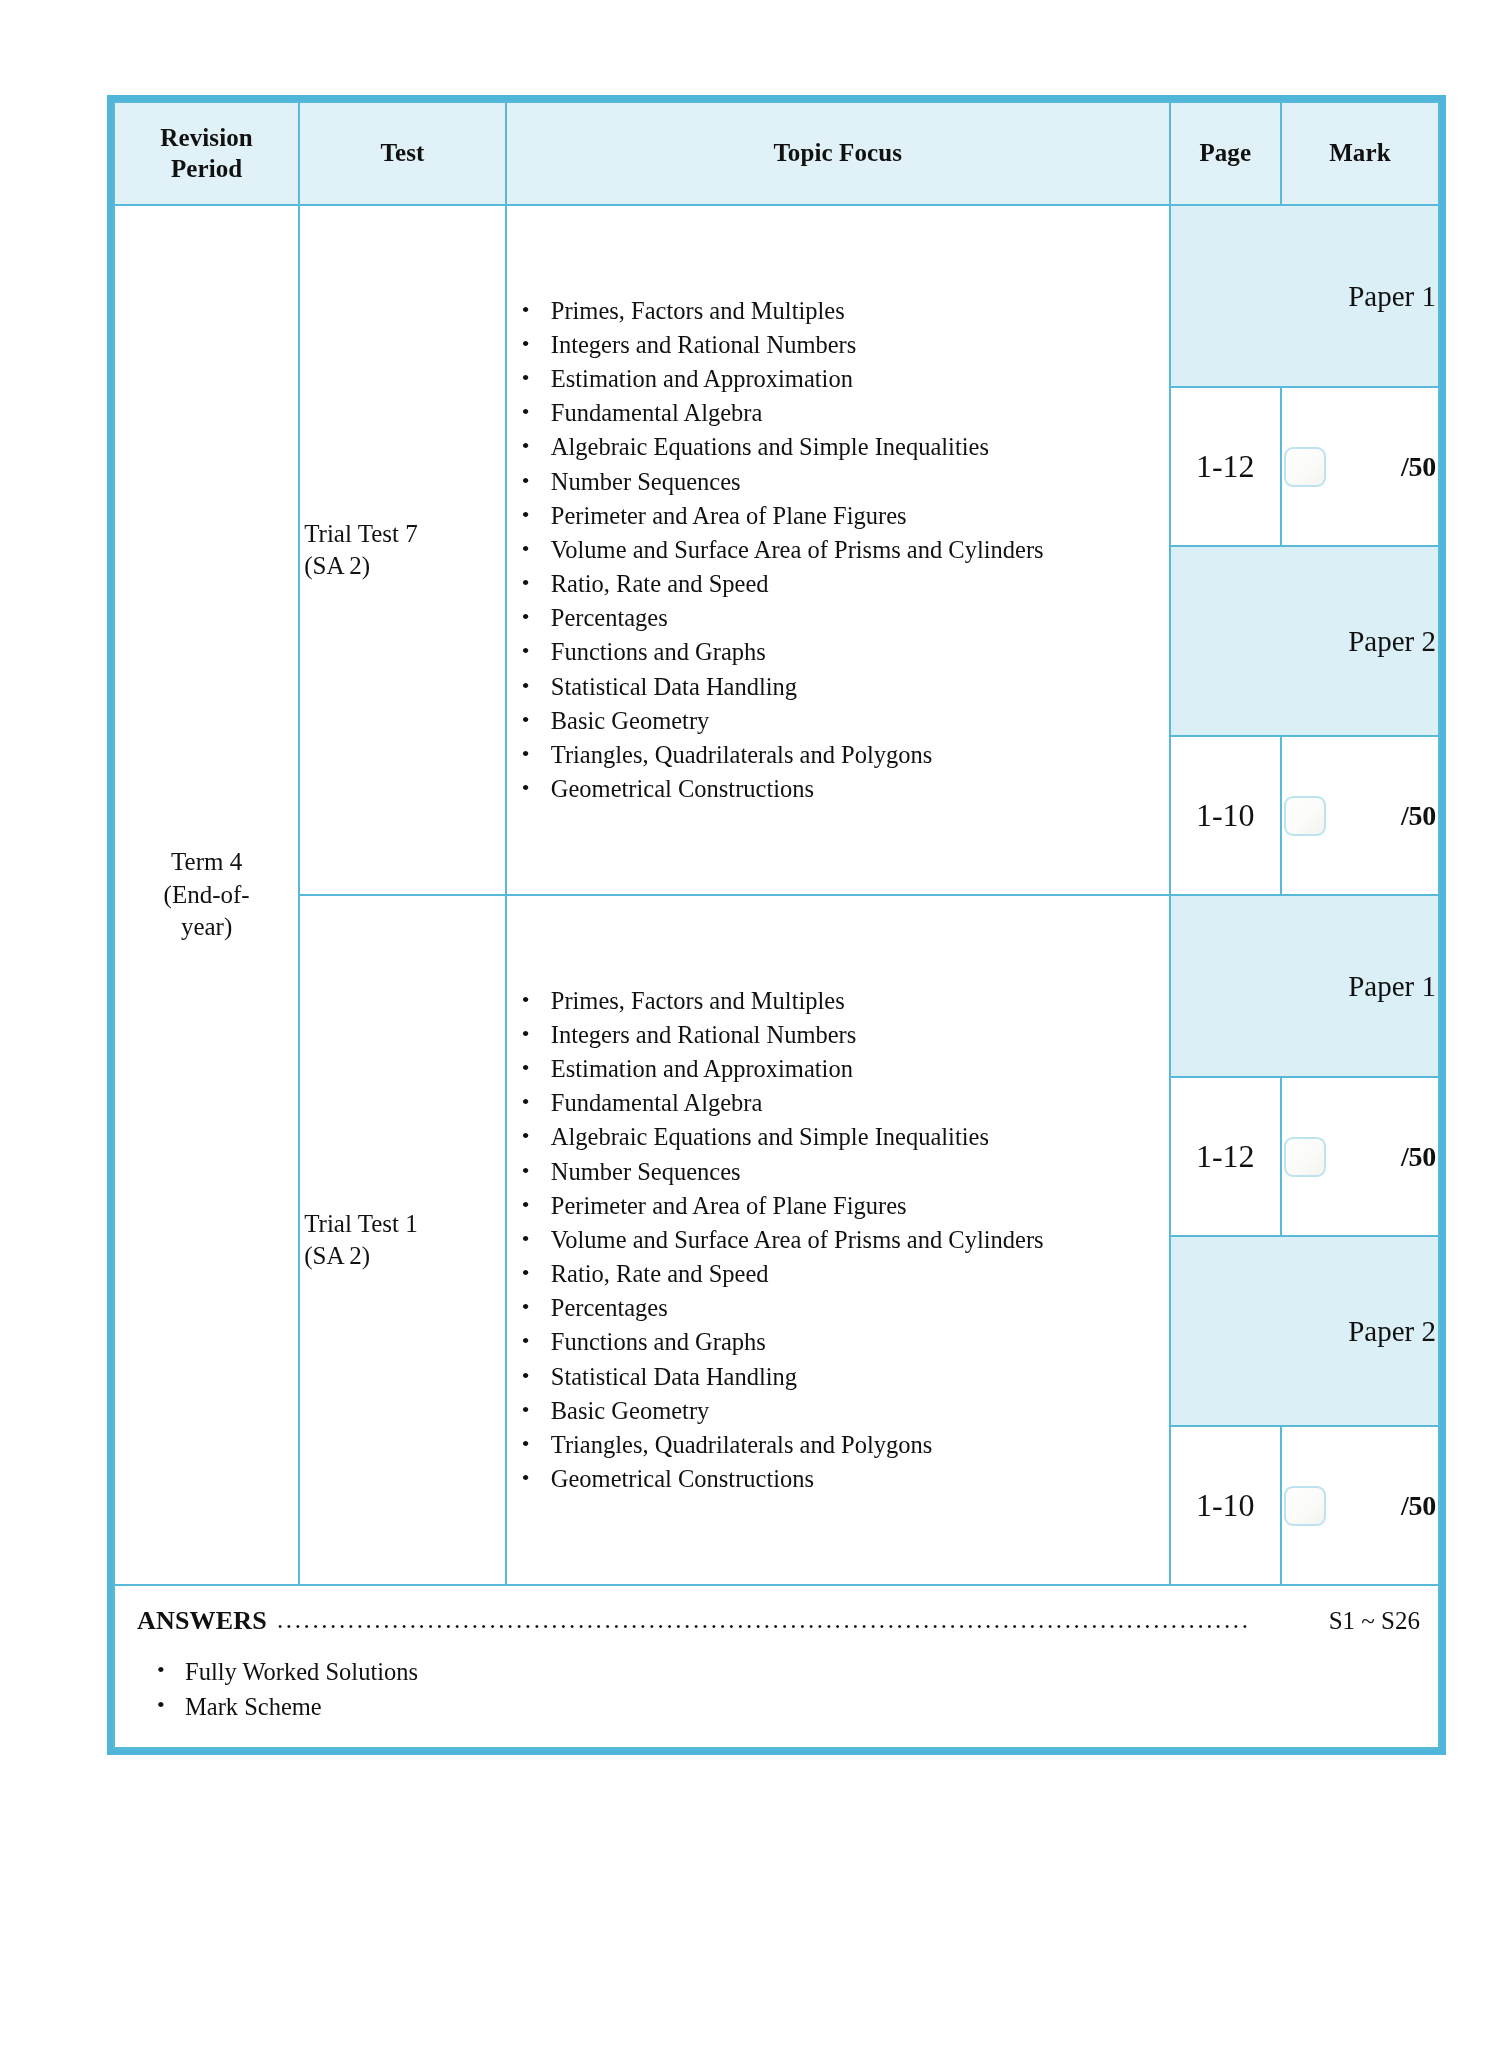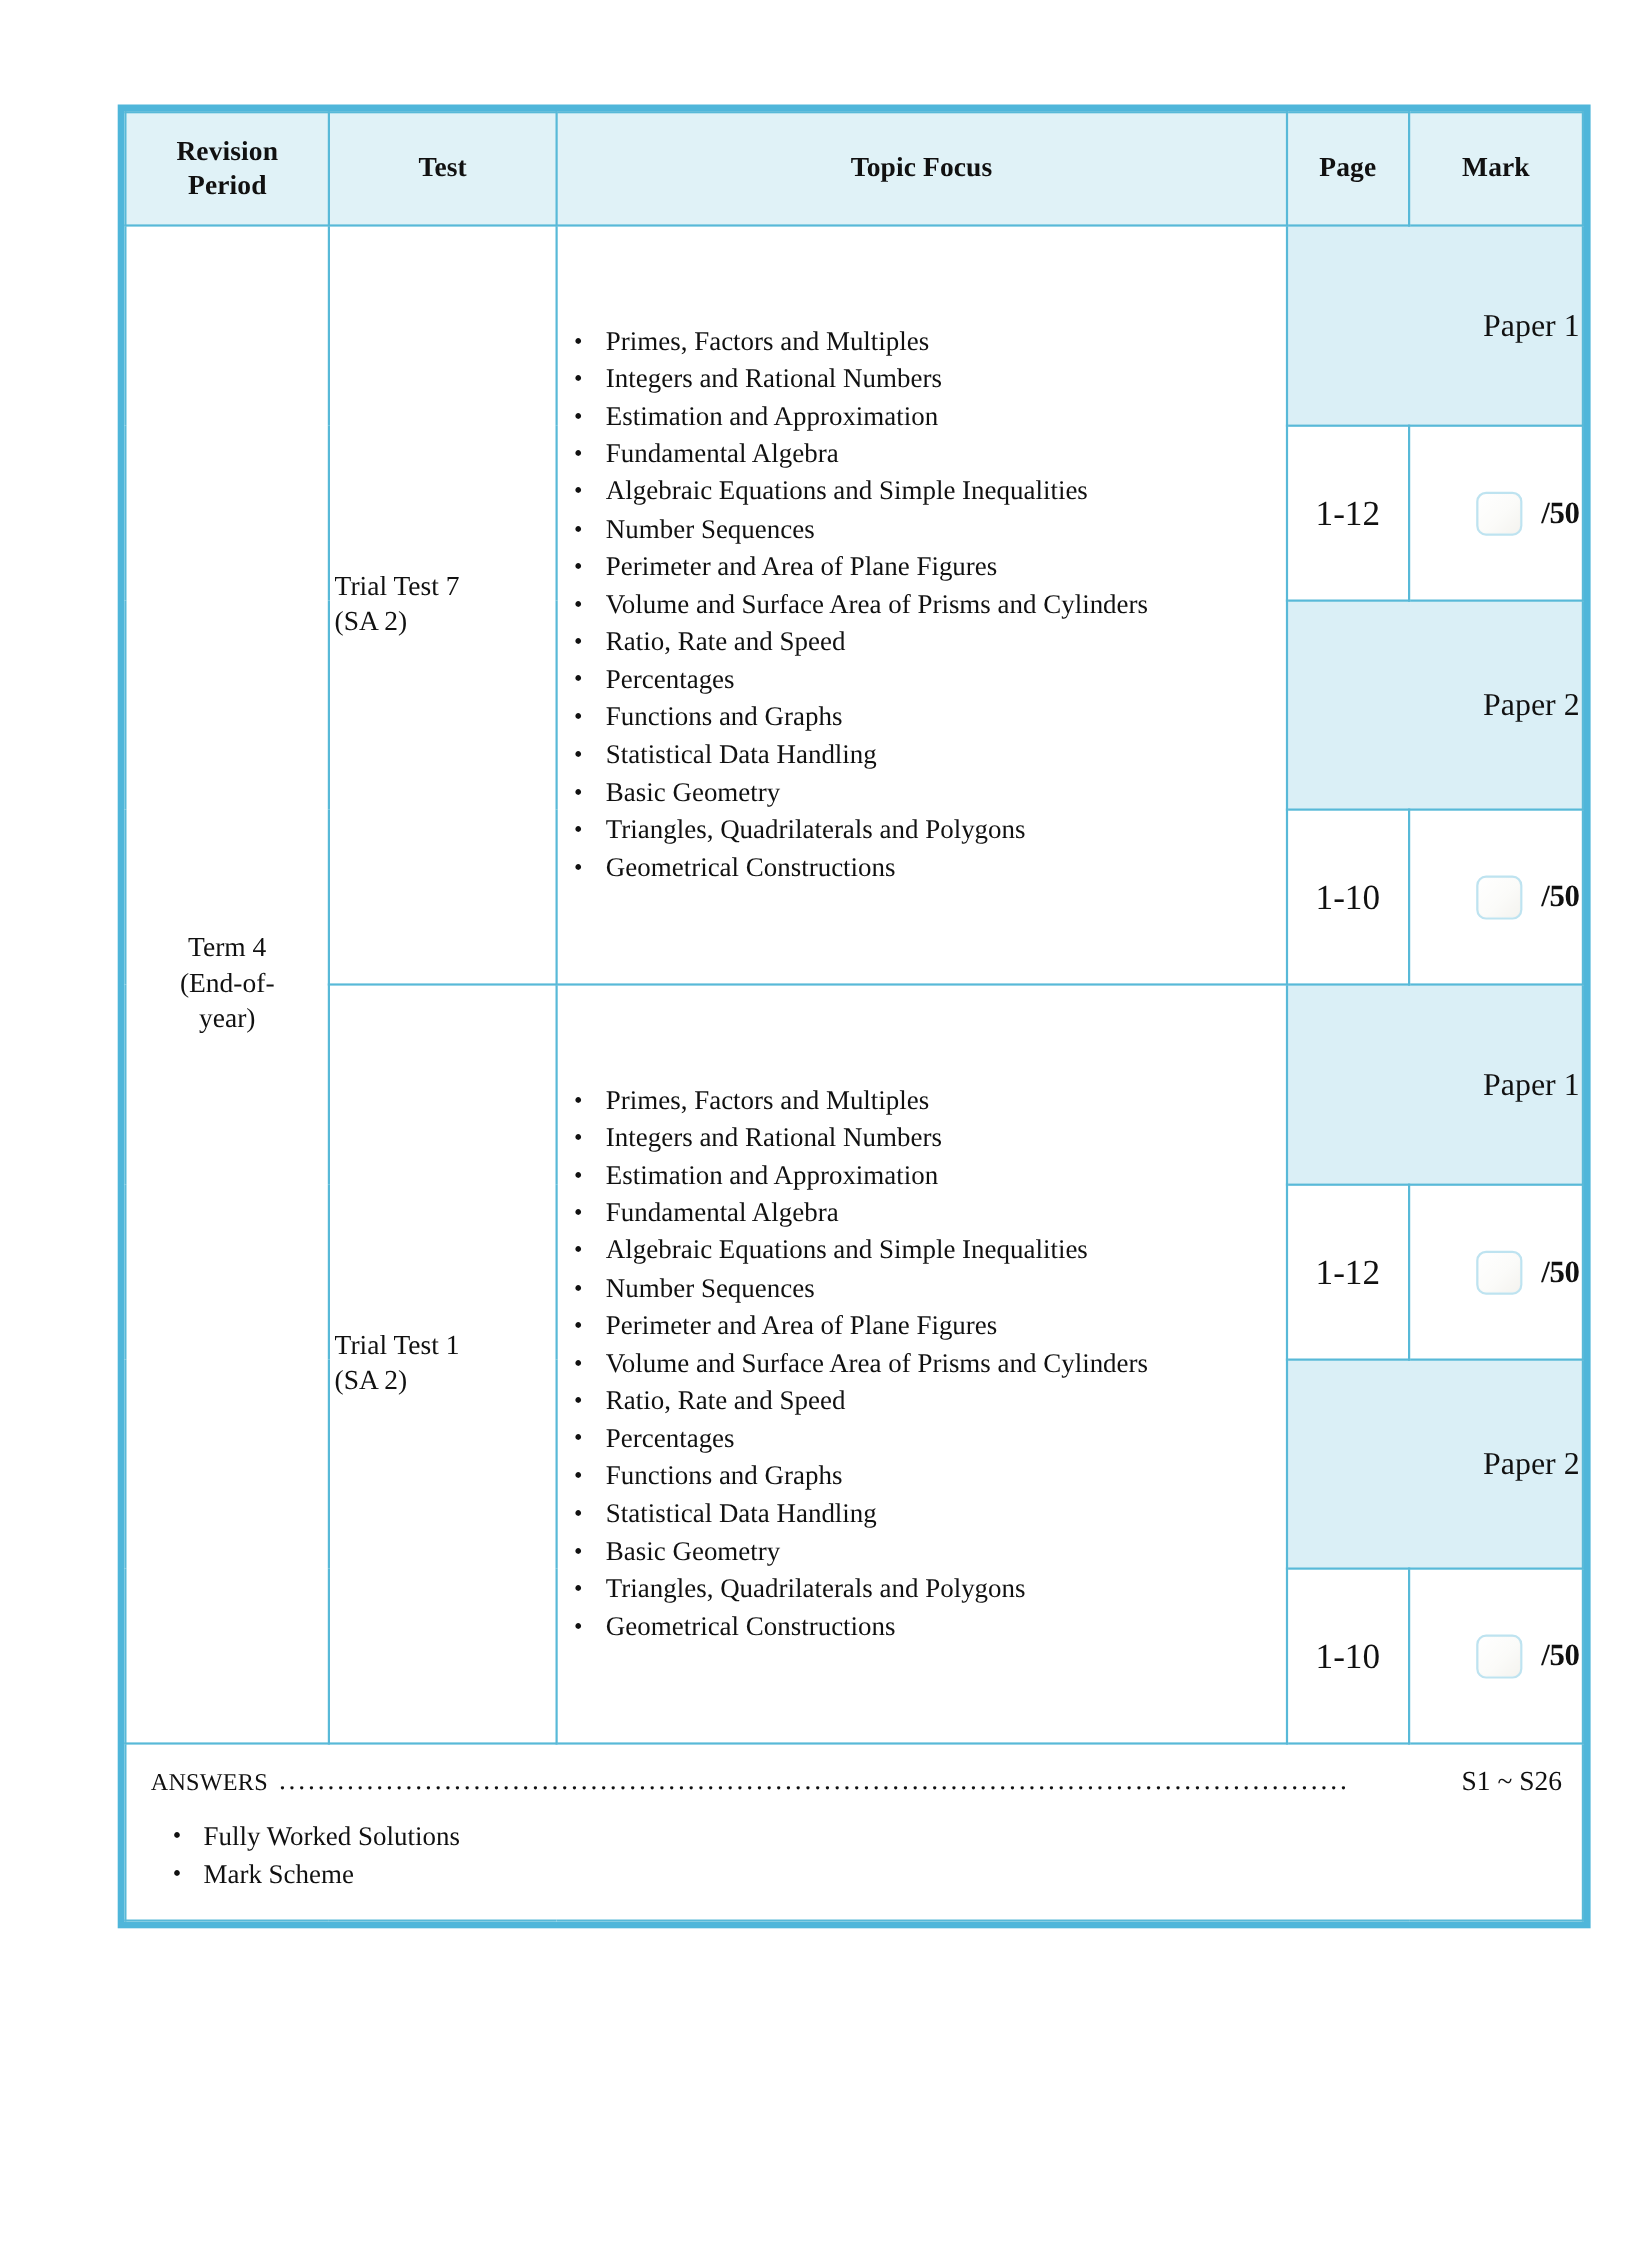--- a/index.html
+++ b/index.html
@@ -124,21 +124,21 @@
     padding: 6px 2px !important;
   }
 
   .cell-mark {
     vertical-align: middle;
     padding: 6px 2px !important;
   }
   .mark-wrap {
     display: flex;
     align-items: center;
-    justify-content: flex-end;
+    justify-content: space-between;
     gap: 16px;
   }
   .mark-box {
     width: 42px;
     height: 40px;
     box-sizing: border-box;
     border: 2px solid #BEE3F0;
     border-radius: 9px;
     background: linear-gradient(135deg, #ffffff 0%, #fbfbf9 55%, #f4f3ef 100%);
     box-shadow: inset 0 0 2px rgba(0,0,0,0.025);
@@ -156,22 +156,22 @@
     padding: 20px 18px 22px 22px !important;
     vertical-align: top;
   }
   .answers-line {
     display: flex;
     align-items: baseline;
     font-size: 25px;
     width: 100%;
   }
   .answers-label {
-    font-weight: normal;
-    font-size: 22px;
+    font-weight: bold;
+    font-size: 26px;
     white-space: nowrap;
     letter-spacing: 0.2px;
   }
   .answers-dots {
     flex: 1 1 auto;
     overflow: hidden;
     white-space: nowrap;
     margin: 0 8px 0 10px;
     font-size: 25px;
     letter-spacing: 2.6px;

